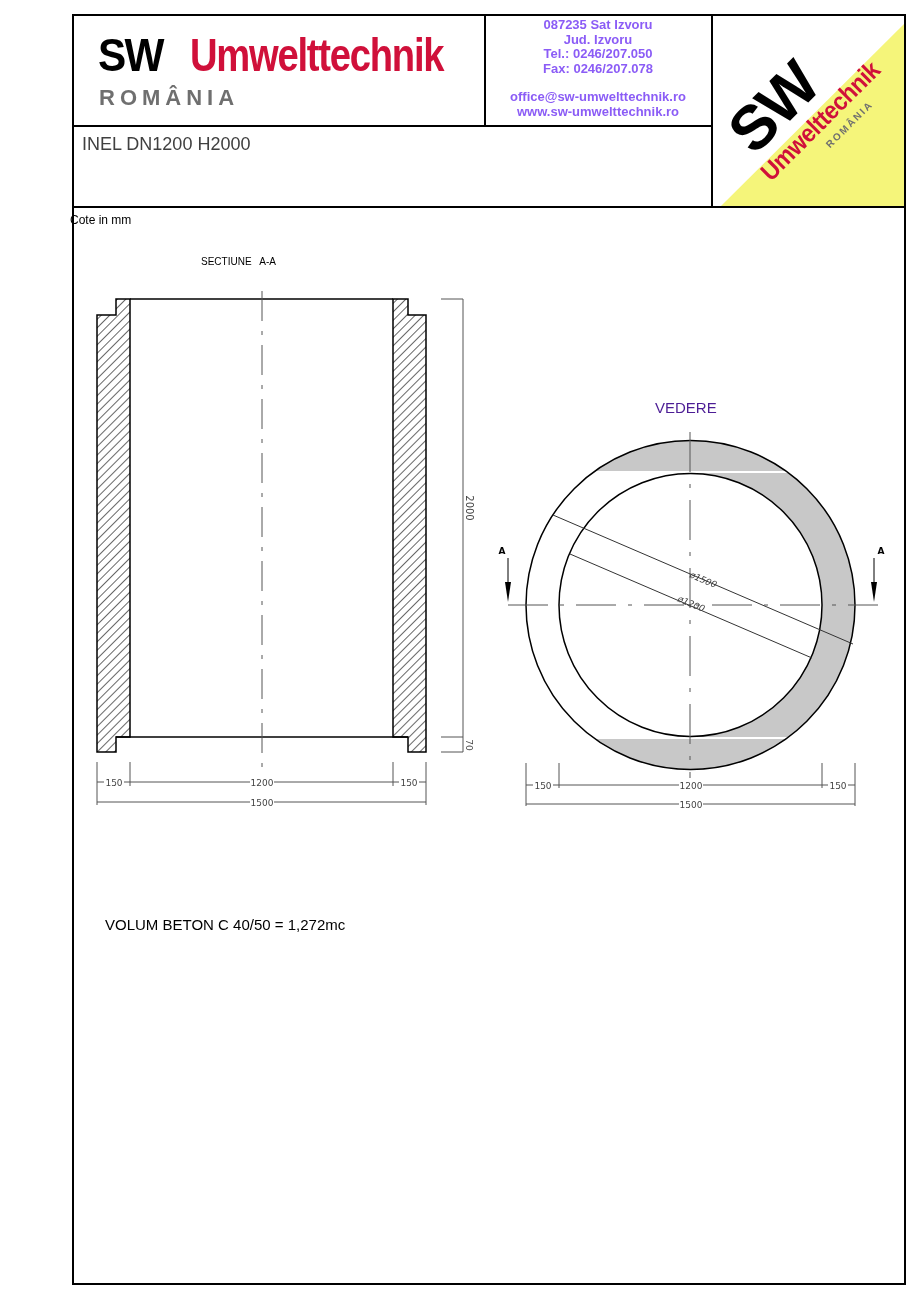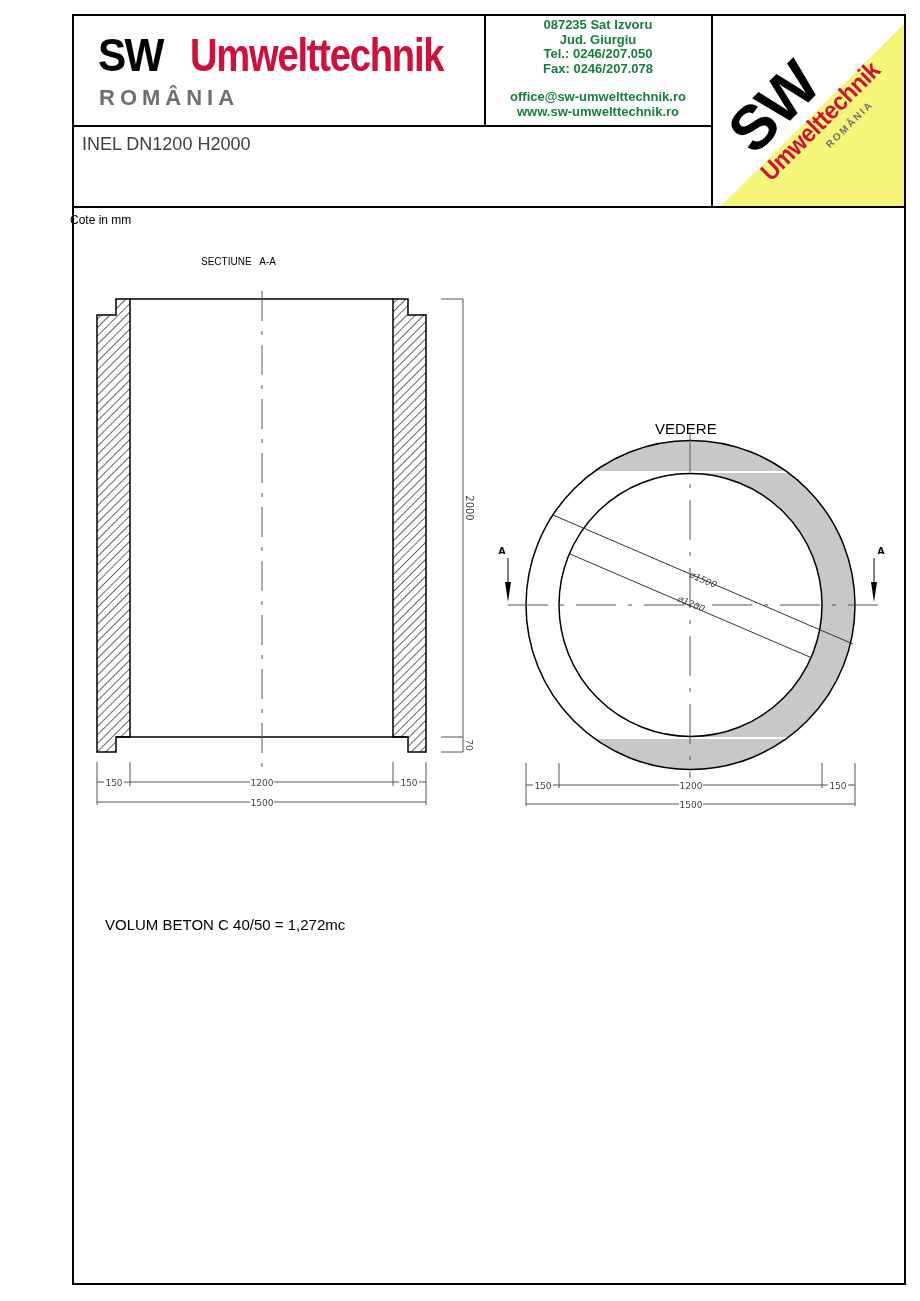--- a/index.html
+++ b/index.html
@@ -4,48 +4,48 @@
 <style>
   html, body { margin:0; padding:0; background:#ffffff; }
   body { width:920px; height:1301px; position:relative; overflow:hidden; font-family:"Liberation Sans", sans-serif; }
   .frame { position:absolute; left:72px; top:14px; width:830px; height:1267px; border:2px solid #000; box-sizing:content-box; }
   .abs { position:absolute; }
   .hline { position:absolute; background:#000; }
   .vline { position:absolute; background:#000; }
   .brand-sw { position:absolute; left:98px; top:30px; font-size:46px; font-weight:bold; color:#000; letter-spacing:-2px; line-height:50px; transform:scaleX(0.92); transform-origin:left top; }
   .brand-um { position:absolute; left:190px; top:30px; font-size:46px; font-weight:bold; color:#d0103a; letter-spacing:-1.5px; line-height:50px; transform:scaleX(0.83); transform-origin:left top; }
   .brand-ro { position:absolute; left:99px; top:86px; font-size:22px; font-weight:bold; color:#6f6f6f; letter-spacing:5px; line-height:24px; }
-  .contact { position:absolute; left:487px; top:18px; width:222px; text-align:center; font-size:13px; font-weight:bold; line-height:14.6px; color:#15803d; }
+  .contact { position:absolute; left:487px; top:18px; width:222px; text-align:center; font-size:13px; font-weight:bold; line-height:14.6px; color:#8b5cf6; }
   .contact div { white-space:nowrap; }
   .contact .gap { height:14px; }
   .title { position:absolute; left:82px; top:134px; font-size:18px; color:#404040; }
   .cote { position:absolute; left:70px; top:213px; font-size:12px; color:#000; }
   .sect-label { position:absolute; left:201px; top:256px; font-size:10px; color:#000; white-space:pre; }
-  .vedere-label { position:absolute; left:655px; top:420px; font-size:15px; color:#000000; }
+  .vedere-label { position:absolute; left:655px; top:399px; font-size:15px; color:#4c1d95; }
   .volum { position:absolute; left:105px; top:916px; font-size:15px; color:#000; }
   .logo-box { position:absolute; left:713px; top:16px; width:191px; height:190px; overflow:hidden; }
   svg text { font-family:"DejaVu Sans", sans-serif; }
 </style>
 </head>
 <body>
 
 <div class="frame"></div>
 
 <div class="vline" style="left:484px; top:15px; width:1.5px; height:111px;"></div>
 <div class="vline" style="left:711px; top:15px; width:1.5px; height:192px;"></div>
 <div class="hline" style="left:73px; top:125px; width:639px; height:1.5px;"></div>
 <div class="hline" style="left:73px; top:206px; width:831px; height:2px;"></div>
 
 <div class="brand-sw">SW</div>
 <div class="brand-um">Umwelttechnik</div>
 <div class="brand-ro">ROMÂNIA</div>
 
 <div class="contact">
   <div>087235 Sat Izvoru</div>
-  <div>Jud. Giurgiu</div>
+  <div>Jud. Izvoru</div>
   <div>Tel.: 0246/207.050</div>
   <div>Fax: 0246/207.078</div>
   <div class="gap"></div>
   <div>office@sw-umwelttechnik.ro</div>
   <div>www.sw-umwelttechnik.ro</div>
 </div>
 
 <div class="logo-box">
   <svg width="191" height="190" viewBox="0 0 191 190">
     <polygon points="191,8 191,190 8,190" fill="#f5f57a"></polygon>

